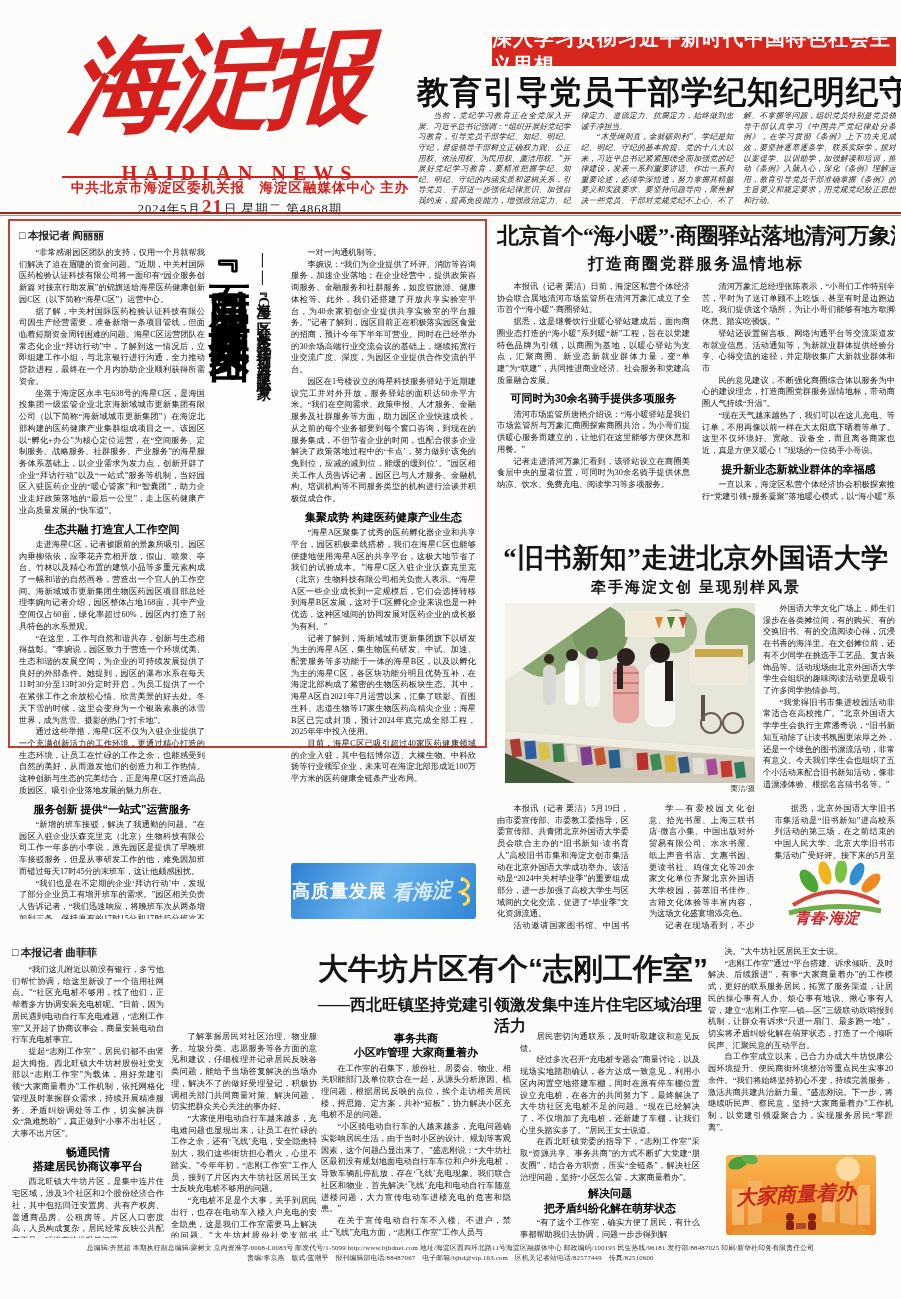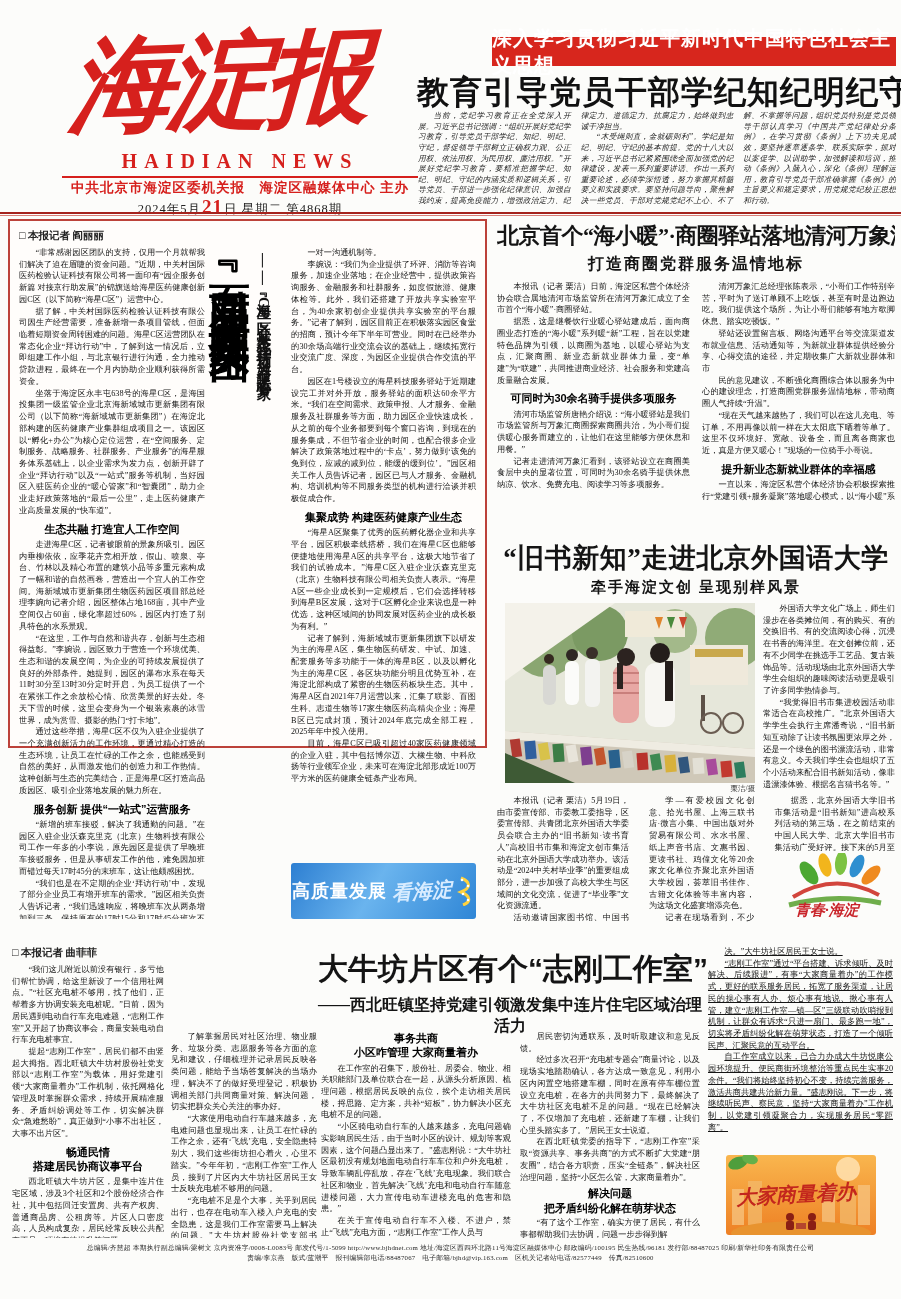--- a/index.html
+++ b/index.html
@@ -10,21 +10,21 @@
   }
   .abs{position:absolute;}
   .sans{font-family:"Liberation Sans","DejaVu Sans",sans-serif;}
   .serif{font-family:"Liberation Serif","DejaVu Serif",serif;}
   
   .paper-title{
     color:#d6201d;font-weight:bold;font-style:italic;
     font-size:104px;line-height:1;letter-spacing:-6px;
     transform:skewX(-4deg) rotate(-2deg);white-space:nowrap;
   }
-  .paper-en{color:#d6201d;font-weight:bold;letter-spacing:7px;font-size:20px;text-align:center;}
+  .paper-en{color:#d6201d;font-weight:bold;letter-spacing:7px;font-size:20px;text-align:center;margin-top:12px;}
   .organ-rule{border-top:2px solid #d6201d;width:356px;}
   .organ-line{color:#d6201d;font-weight:bold;font-size:13.5px;text-align:center;letter-spacing:1px;}
   .date-line{font-size:12.5px;text-align:center;color:#222;letter-spacing:1px;}
   .date-day{font-size:19px;color:#d6201d;font-weight:bold;padding:0 1px;}
   .top-banner{
     background:#d7261d;color:#fff;font-weight:bold;font-size:20px;
     display:flex;align-items:center;justify-content:center;letter-spacing:1px;
   }
   .lead-headline{font-size:32px;font-weight:bold;letter-spacing:1px;white-space:nowrap;color:#111;}
   .lead-body{
@@ -239,21 +239,21 @@
         </g>
         <polygon points="0,150 70,180 0,180" fill="#3e5a35"></polygon>
       </svg>
       <div class="photo-caption">栗洁/摄</div>
     </div>
     <div class="bodytext" style="width:138px;height:192px;margin-left:8px;">
         <p class="para">外国语大学文化广场上，师生们漫步在各类摊位间，有的购买、有的交换旧书、有的交流阅读心得，沉浸在书香的海洋里。在文创摊位前，还有不少同学在挑选手工艺品、复古装饰品等。活动现场由北京外国语大学学生会组织的趣味阅读活动更是吸引了许多同学热情参与。</p>
         <p class="para">“我觉得旧书市集进校园活动非常适合在高校推广。”北京外国语大学学生会执行主席潘奇说，“旧书新知互动除了让读书氛围更浓厚之外，还是一个绿色的图书漂流活动，非常有意义。今天我们学生会也组织了五个小活动来配合旧书新知活动，像非遗漂漆体验、根据名言猜书名等。”</p>
       </div>
   </div>
-  <div style="display:flex;margin-top:0;gap:20px;">
+  <div style="display:flex;margin-top:8px;gap:20px;">
     <div class="bodytext" style="width:140px;height:128px;">
         <p class="para">本报讯（记者 栗洁）5月19日，由市委宣传部、市委教工委指导，区委宣传部、共青团北京外国语大学委员会联合主办的“旧书新知·读书育人”高校旧书市集和海淀文创市集活动在北京外国语大学成功举办。该活动是“2024中关村毕业季”的重要组成部分，进一步加强了高校大学生与区域间的文化交流，促进了“毕业季”文化资源流通。</p>
         <p class="para">活动邀请国家图书馆、中国书店、中关村图书大厦、孔夫子旧书网、海淀文旅集团、北京外国语大</p>
       </div>
     <div class="bodytext" style="width:112px;height:128px;">
         <p class="para">学—有爱校园文化创意、拾光书屋、上海三联书店·微言小集、中国出版对外贸易有限公司、水水书屋、纸上声音书店、文惠书园、更读书社、鸡僮文化等20余家文化单位齐聚北京外国语大学校园，荟萃旧书佳作、古籍文化体验等丰富内容，为这场文化盛宴增添亮色。</p>
         <p class="para">记者在现场看到，不少摊位上都有各种外文的旧书书籍。在北京</p>
       </div>
     <div style="width:128px;">
       <div class="bodytext" style="height:56px;">
@@ -316,21 +316,21 @@
         <p class="para">在西北旺镇党委的指导下，“志刚工作室”采取“资源共享、事务共商”的方式不断扩大党建“朋友圈”，结合各方职责，压实“全链条”，解决社区治理问题，坚持“小区怎么管，大家商量着办”。</p>
       </div>
     <div class="subhead subhead-sm" style="margin:3px 0 0;">解决问题</div>
     <div class="subhead subhead-sm" style="margin:0 0 2px;">把矛盾纠纷化解在萌芽状态</div>
     <div>
         <p class="para">“有了这个工作室，确实方便了居民，有什么事都帮助我们去协调，问题一步步得到解</p>
       </div>
   </div>
 
   <div class="abs" style="left:700px;top:1px;width:185px;height:294px;">
-    <div class="bodytext" style="height:205px;text-decoration:underline;">
+    <div class="bodytext" style="height:205px;">
         <p class="para">决。”大牛坊社区居民王女士说。</p>
         <p class="para">“志刚工作室”通过“平台搭建、诉求倾听、及时解决、后续跟进”，有事“大家商量着办”的工作模式，更好的联系服务居民，拓宽了服务渠道，让居民的操心事有人办、烦心事有地说、揪心事有人管，建立“志刚工作室—镇—区”三级联动吹哨报到机制，让群众有诉求“只进一扇门、最多跑一地”，切实将矛盾纠纷化解在萌芽状态，打造了一个倾听民声、汇聚民意的互动平台。</p>
         <p class="para">自工作室成立以来，已合力办成大牛坊悦康公园环境提升、便民商街环境整治等重点民生实事20余件。“我们将始终坚持初心不变，持续完善服务，激活共商共建共治新力量。”盛志刚说。下一步，将继续听民声、察民意，坚持“大家商量着办”工作机制，以党建引领凝聚合力，实现服务居民“零距离”。</p>
       </div>
     <svg width="150" height="80" viewBox="0 0 150 80" style="display:block;margin:4px auto 0;border-radius:3px;">
       <defs>
         <linearGradient id="og" x1="0" y1="0" x2="0" y2="1">
           <stop offset="0" stop-color="#f9b64e"></stop>
             <stop offset="1" stop-color="#ee8024"></stop>
         </linearGradient>

